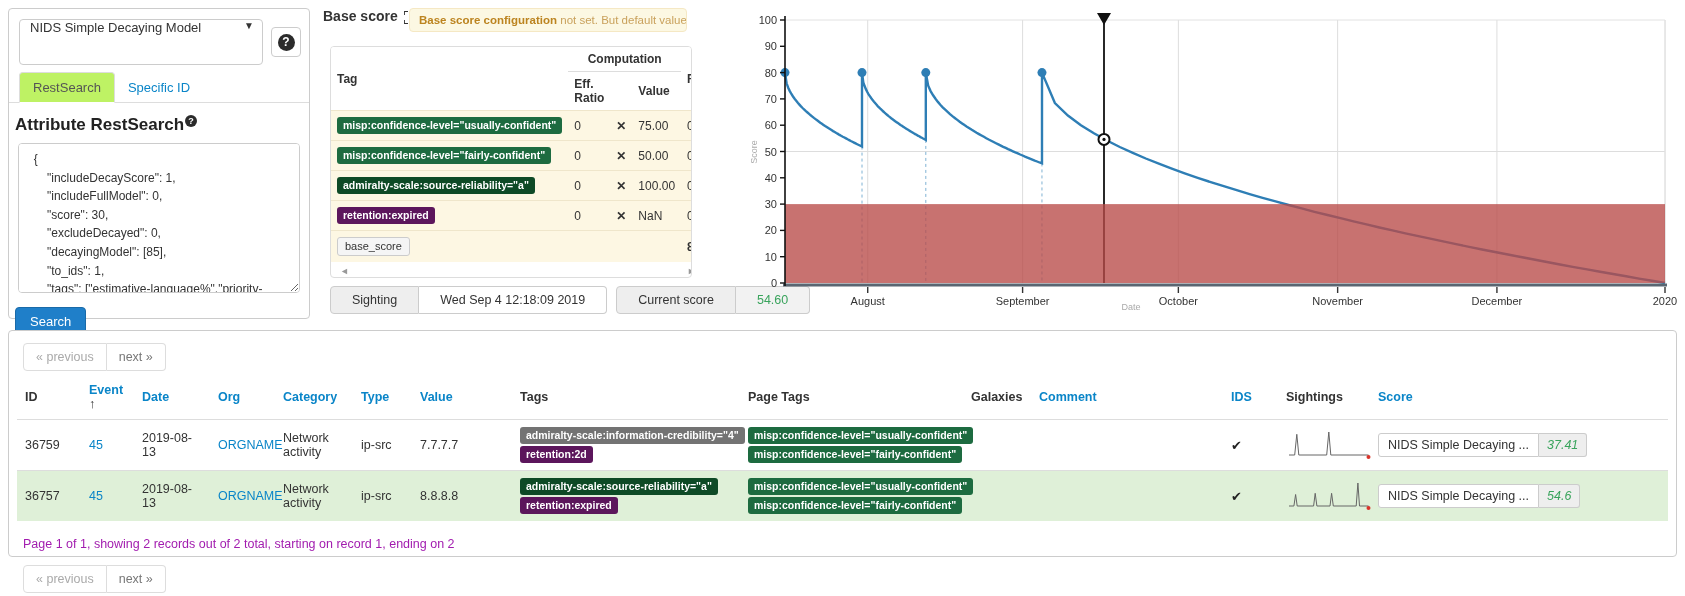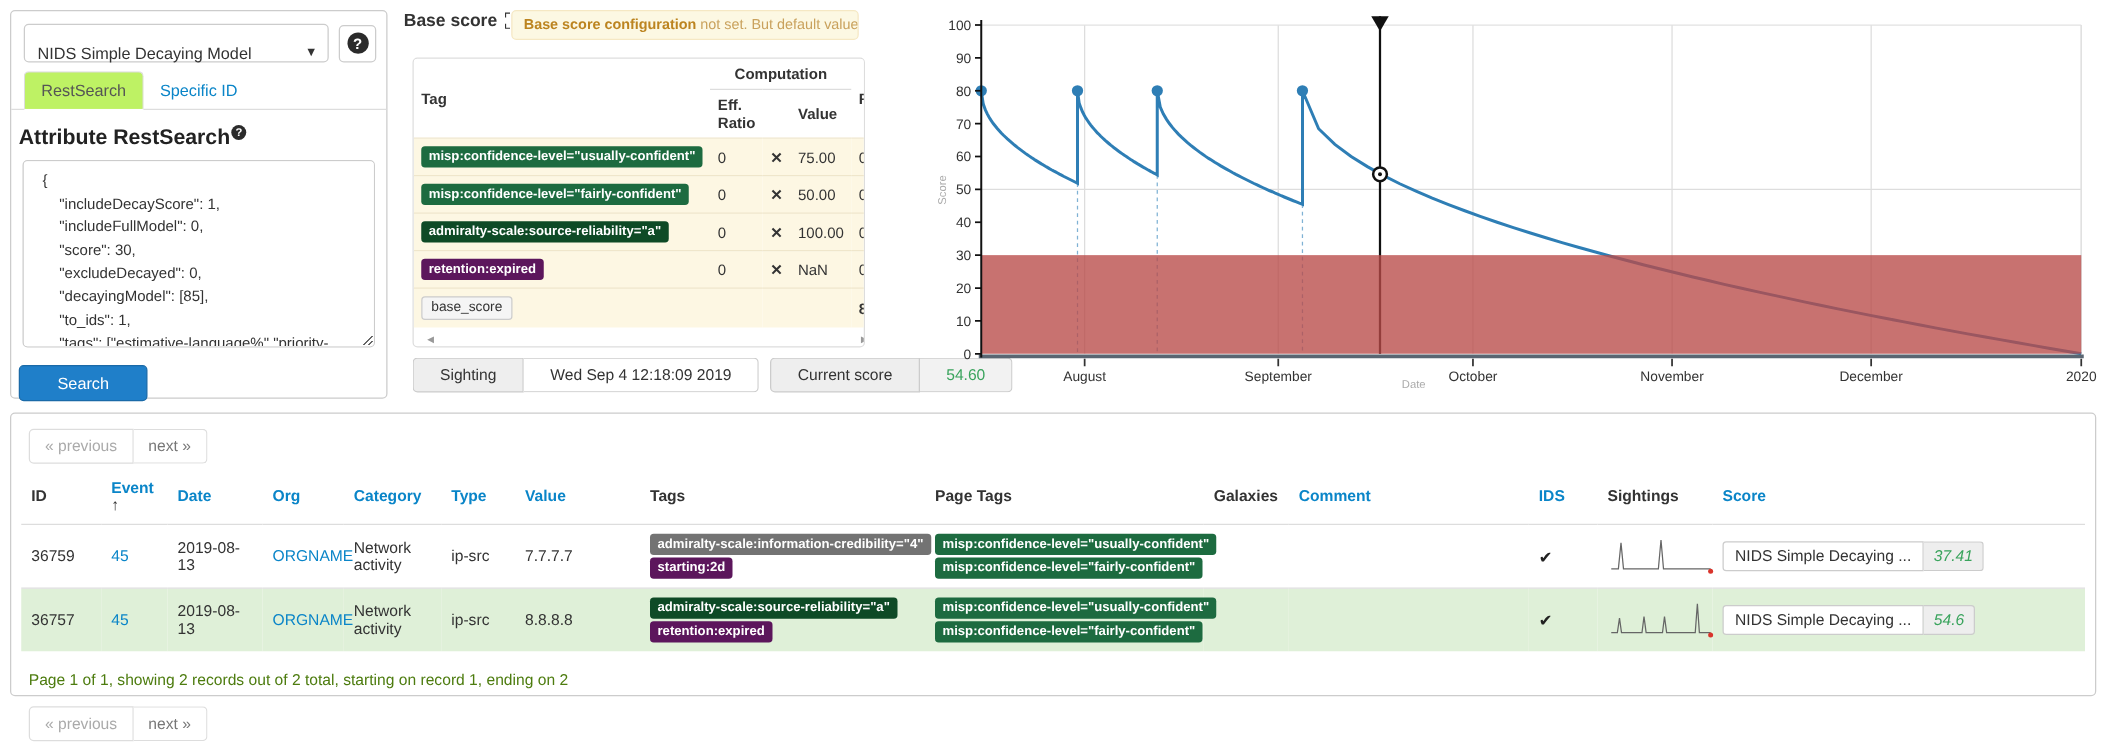--- a/index.html
+++ b/index.html
@@ -3,39 +3,39 @@
 <meta charset="utf-8">
 <style>
   * { box-sizing: border-box; margin: 0; padding: 0; }
   html,body { width:1685px; height:596px; background:#fff; font-family:"Liberation Sans", sans-serif; color:#333; overflow:hidden; }
 
   .panel { position:absolute; border:1px solid #ccc; border-radius:4px; background:#fff; }
 
   
   #left-panel { left:8px; top:8px; width:302px; height:311px; }
   .select-row { display:flex; align-items:center; gap:8px; margin:10px 8px 6px 10px; }
-  .fake-select { flex:1; height:31px; border:1px solid #ccc; border-radius:4px; background:#fff;
-    display:flex; align-items:center; justify-content:space-between; padding:16px 8px 0 10px; font-size:13px; cursor:pointer; }
+  .fake-select { flex:1; height:46px; border:1px solid #ccc; border-radius:4px; background:#fff;
+    display:flex; justify-content:space-between; padding:0 8px 0 10px; font-size:13px; cursor:pointer; }
   .fake-select .caret { font-size:10px; color:#333; }
   .help-btn { width:30px; height:30px; border:1px solid #ccc; border-radius:4px; background:#fff;
     display:flex; align-items:center; justify-content:center; cursor:pointer; }
   .qcircle { width:17px; height:17px; border-radius:50%; background:#2b2b2b; color:#fff; font-size:12px; font-weight:bold;
     display:flex; align-items:center; justify-content:center; }
   .tabs { display:flex; align-items:flex-end; border-bottom:1px solid #ddd; padding:0 0 0 10px; height:32px; }
   .tab { font-size:13px; padding:7px 13px; border-radius:4px 4px 0 0; cursor:pointer; }
   .tab.active { border:1px solid #ddd; border-bottom:1px solid #fff; margin-bottom:-1px; background:#bef264; color:#555; }
   .tab.inactive { color:#0a85c8; }
   .rs-heading { font-size:17px; font-weight:bold; margin:12px 0 8px 6px; color:#222; }
   .rs-heading .sup-q { display:inline-flex; width:12px; height:12px; border-radius:50%; background:#2b2b2b; color:#fff;
     font-size:9px; font-weight:bold; align-items:center; justify-content:center; vertical-align:top; margin-left:1px; }
   #rest-textarea { display:block; margin:0 auto; width:282px; height:150px; border:1px solid #ccc; border-radius:4px;
     font-family:"Liberation Sans", sans-serif; font-size:12px; line-height:1.55; padding:6px 8px; resize:both; color:#333;
     white-space:pre-wrap; overflow-y:scroll; }
   #search-btn { margin:14px 0 0 6px; background:#1f7fc9; border:1px solid #1a6aa8; color:#fff; font-size:13px;
-    padding:6px 30px; border-radius:4px; cursor:pointer; }
+    padding:6px 14px; border-radius:4px; cursor:pointer; }
 
   
   #mid-section { position:absolute; left:323px; top:8px; width:372px; height:312px; }
   .bs-header { display:flex; align-items:center; gap:6px; }
   .bs-title { font-size:14px; font-weight:bold; }
   .expand-icon { display:inline-block; width:13px; height:13px; cursor:pointer; }
   .bs-alert { position:absolute; left:86px; top:0px; width:278px; padding:5px 9px; background:#fcf8e3; border:1px solid #f5e8c4;
     border-radius:4px; font-size:11.5px; color:#c9a15c; white-space:nowrap; overflow:hidden; }
   .bs-alert b { color:#bc8420; }
   #bs-table-wrap { position:absolute; left:7px; top:38px; width:362px; height:232px; border:1px solid #ddd; border-radius:4px; overflow:hidden; background:#fff; }
@@ -73,21 +73,21 @@
   table.results td { padding:6px 8px; vertical-align:middle; border-top:1px solid #ddd; }
   tr.row-success td { background:#dff0d8; }
   .cell-link { color:#0a85c8; text-decoration:none; cursor:pointer; }
   .tagcell .tag-badge { margin:1px 2px 1px 0; }
   .ids-check { font-size:13px; color:#222; }
   .score-group { display:inline-flex; align-items:stretch; }
   .score-model { border:1px solid #ccc; border-radius:3px 0 0 3px; background:#fff; padding:4px 9px; font-size:12.5px;
     white-space:nowrap; overflow:hidden; max-width:182px; }
   .score-val { border:1px solid #ccc; border-left:none; border-radius:0 3px 3px 0; background:#eee; padding:4px 8px;
     font-size:12.5px; color:#3aa45d; display:flex; align-items:center;font-style:italic; }
-  .results-footer { font-size:12.5px; margin:16px 0 2px 6px; color:#4d7c0f; }
+  .results-footer { font-size:12.5px; margin:16px 0 2px 6px; color:#a21caf; }
   .sort-arrow { color:#333; }
 </style>
 </head>
 <body>
 
 <div id="left-panel" class="panel">
   <div class="select-row">
     <div class="fake-select">
       <span>NIDS Simple Decaying Model</span>
       <span class="caret">▼</span>
@@ -311,21 +311,21 @@
       <tr>
         <td>36759</td>
         <td><a class="cell-link">45</a></td>
         <td>2019-08-13</td>
         <td><a class="cell-link">ORGNAME</a></td>
         <td>Network activity</td>
         <td>ip-src</td>
         <td>7.7.7.7</td>
         <td class="tagcell">
           <span class="tag-badge" style="background-color: #737373;">admiralty-scale:information-credibility="4"</span><br>
-          <span class="tag-badge" style="background-color: rgb(92, 22, 92);">starting:2d</span>
+          <span class="tag-badge" style="background-color: rgb(92, 22, 92);">retention:2d</span>
         </td>
         <td class="tagcell">
           <span class="tag-badge" style="background-color: rgb(29, 107, 64);">misp:confidence-level="usually-confident"</span><br>
           <span class="tag-badge" style="background-color: rgb(29, 107, 64);">misp:confidence-level="fairly-confident"</span>
         </td>
         <td></td>
         <td></td>
         <td><span class="ids-check">✔</span></td>
         <td><svg class="sparkline" width="90" height="34">
               <polyline points="3.0,28.0 8.7,28.0 10.8,7.3 12.8,28.0 40.7,28.0 42.8,5.0 44.8,28.0 82.5,28.0" fill="none" stroke="#666" stroke-width="1"></polyline>

